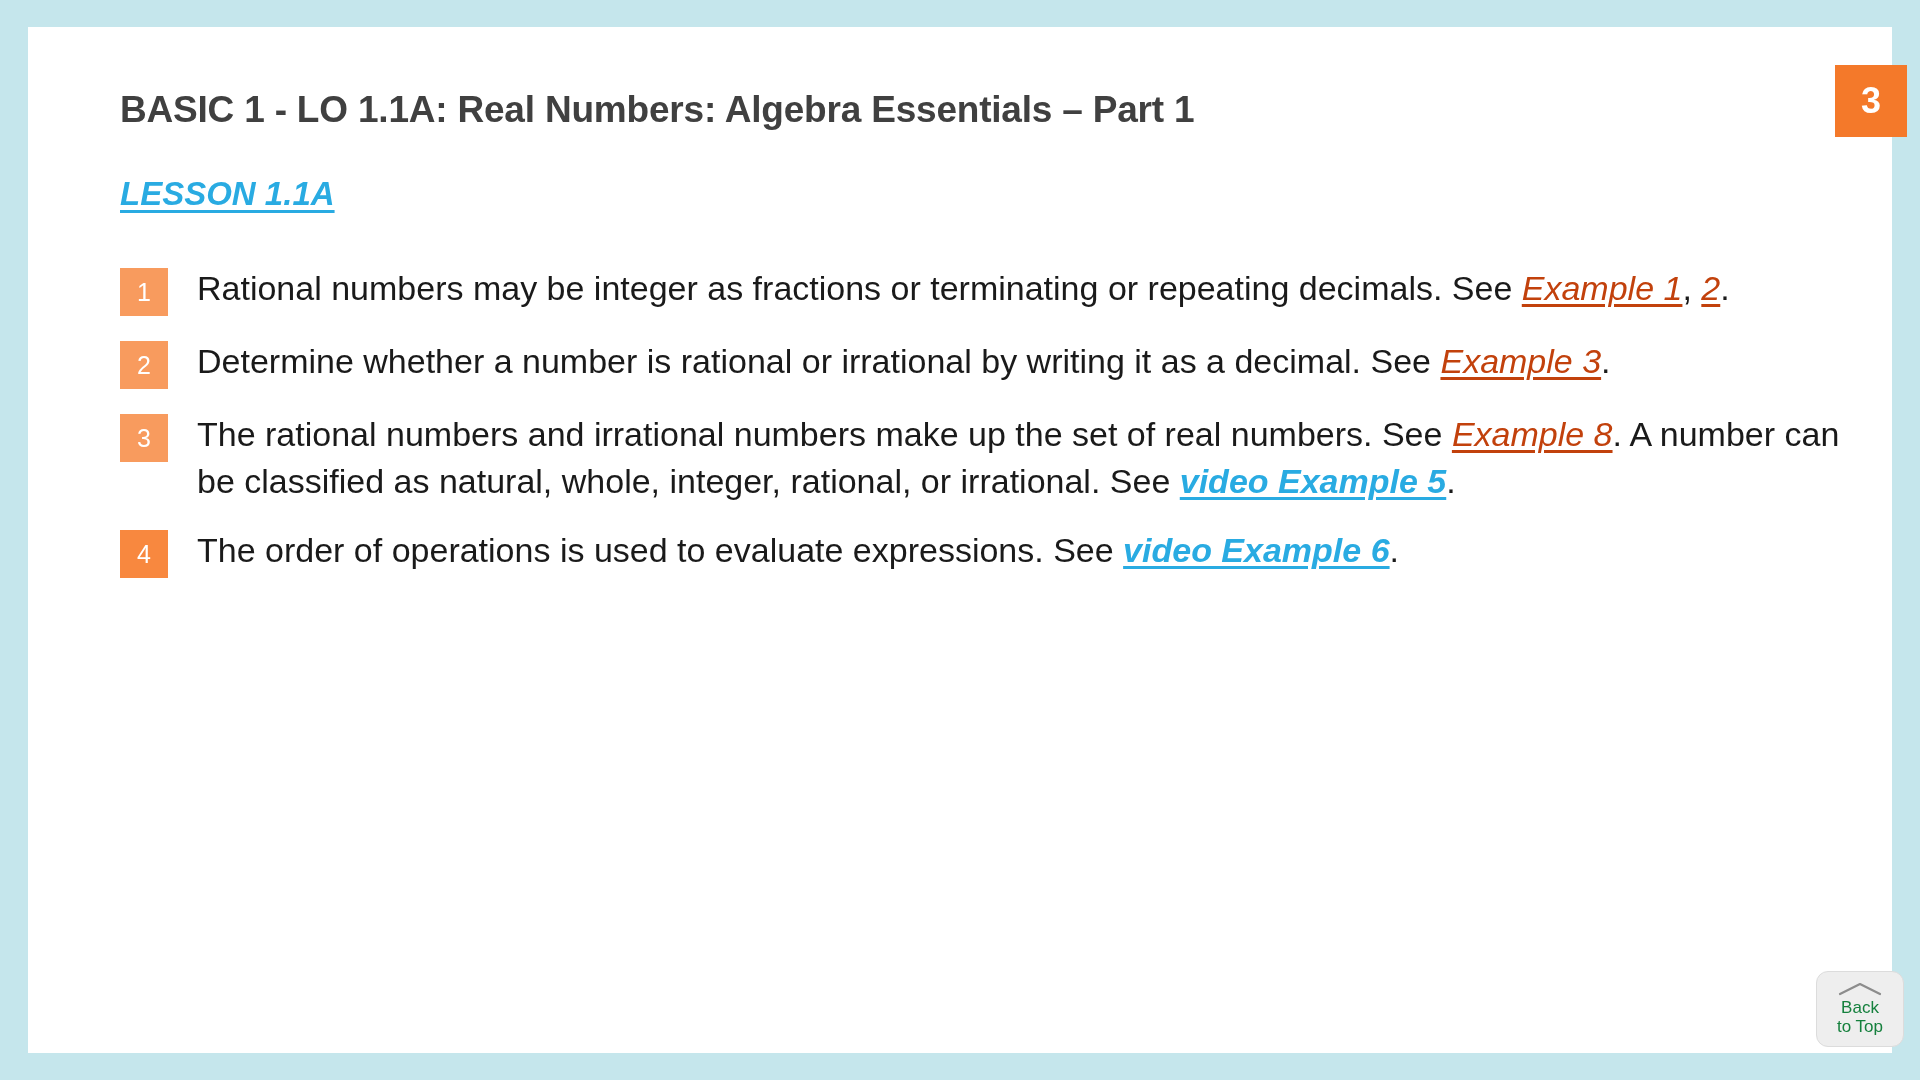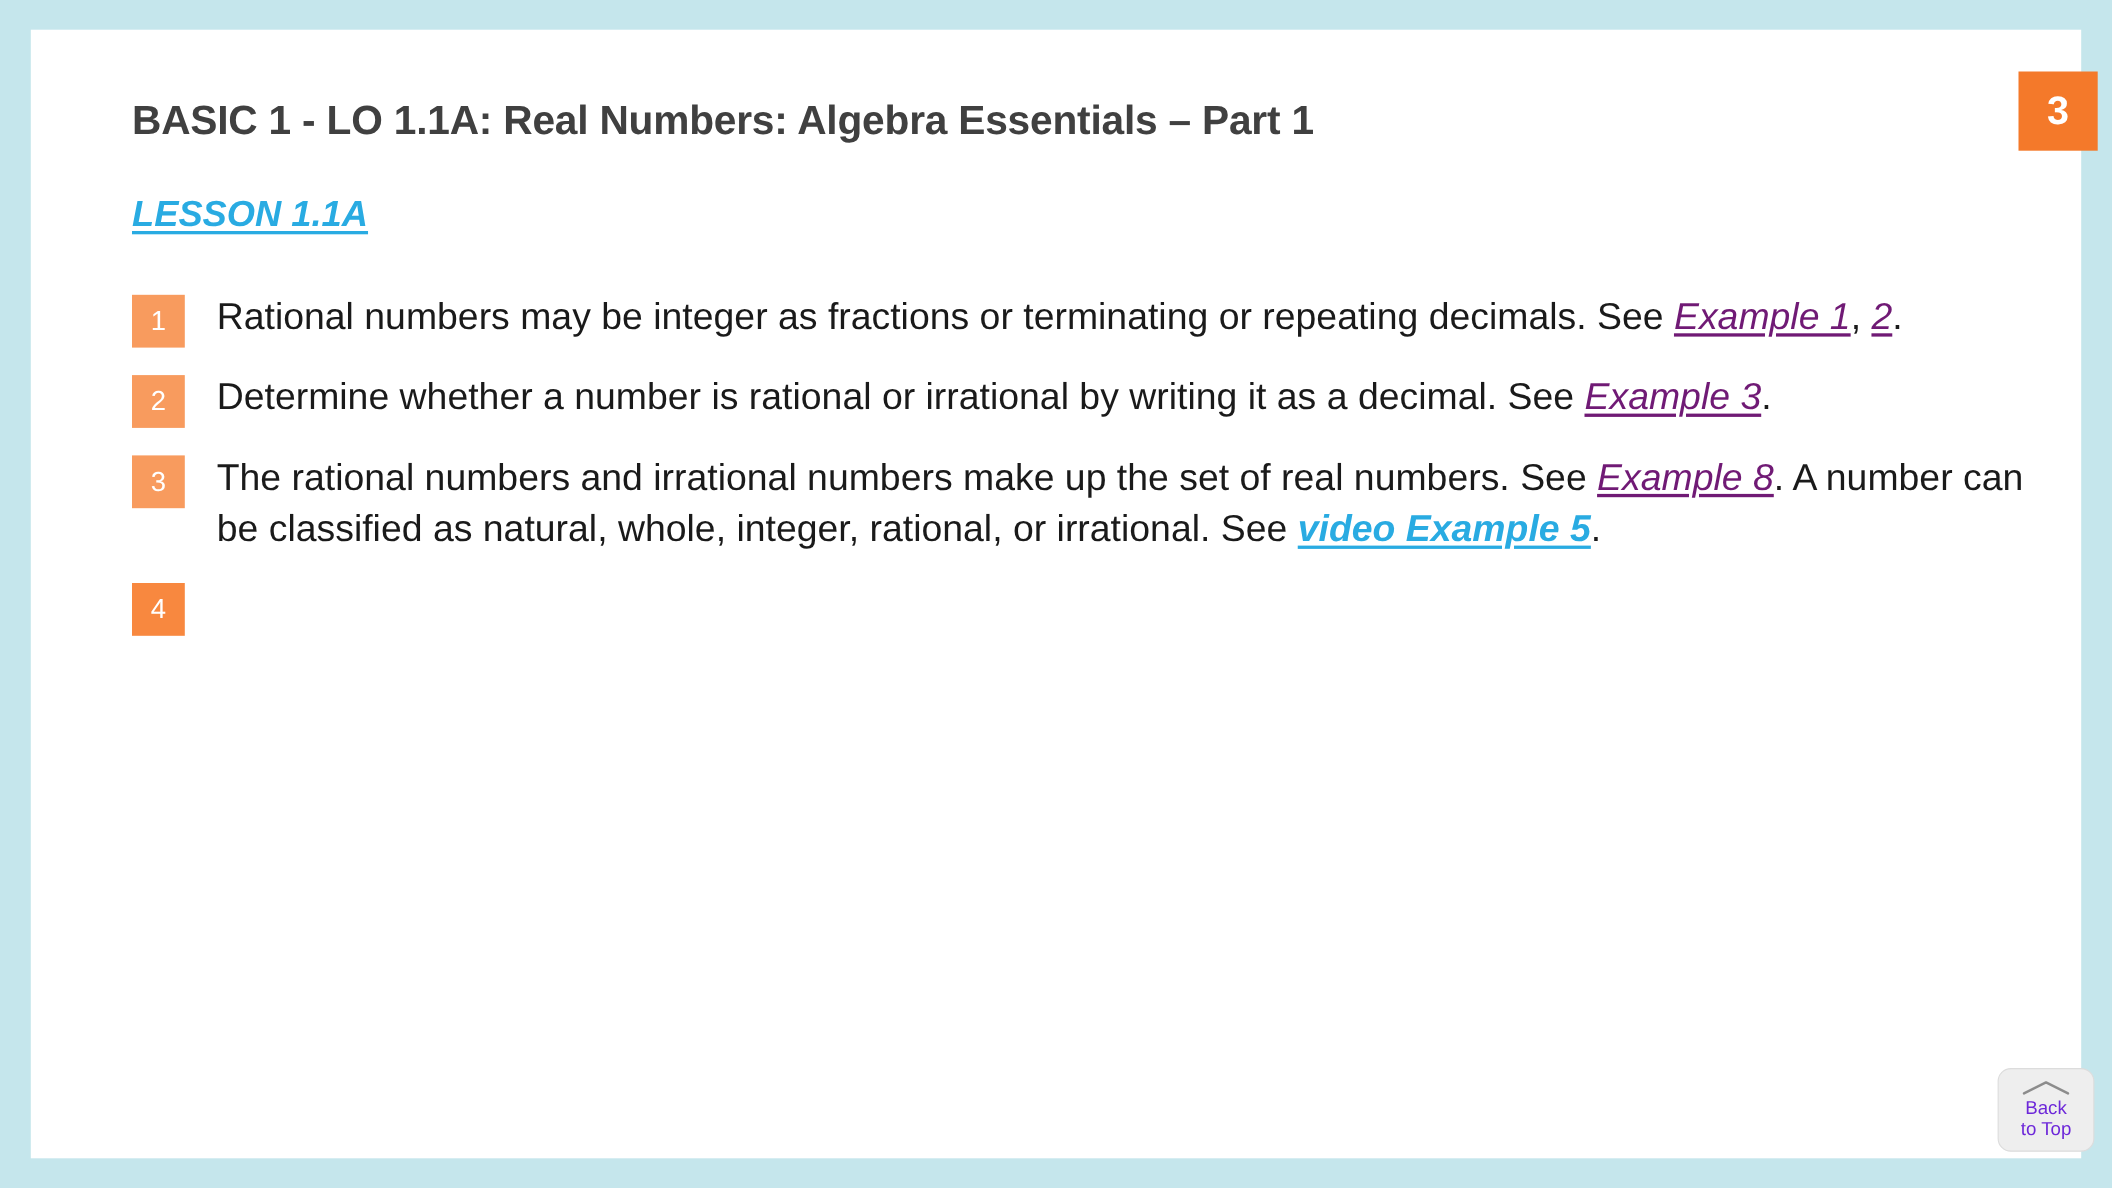--- a/index.html
+++ b/index.html
@@ -118,21 +118,21 @@
   }
 
   
   .lk {
     font-style: italic;
     text-decoration: underline;
     text-decoration-thickness: 2.5px;
     text-underline-offset: 4px;
     cursor: pointer;
   }
-  .lk-orange { color: #701a75; }
+  .lk-orange { color: #c2410c; }
   .lk-blue   { color: #29abe2; font-weight: bold; }
 
   
   .back-to-top {
     position: absolute;
     left: 1788px;
     top: 944px;
     width: 88px;
     height: 76px;
     background: #eeeeee;
@@ -145,21 +145,21 @@
     cursor: pointer;
     box-sizing: border-box;
   }
   .back-to-top .chev {
     display: block;
     line-height: 0;
     margin-bottom: 2px;
   }
   .back-to-top .btt-label {
     font-size: 17px;
-    color: #6d28d9;
+    color: #15803d;
     text-align: center;
     line-height: 19px;
     font-family: "Liberation Sans", sans-serif;
     white-space: pre-line;
   }
 </style>
 </head>
 <body>
 
 <div class="slide-frame">
@@ -179,20 +179,21 @@
         <div class="bullet-row">
           <div class="bullet-badge">2</div>
           <div class="bullet-text"><span>Determine whether a number is rational or irrational by writing it as a decimal. See </span><a class="lk lk-orange">Example 3</a><span>.</span></div>
         </div>
         <div class="bullet-row">
           <div class="bullet-badge">3</div>
           <div class="bullet-text"><span>The rational numbers and irrational numbers make up the set of real numbers. See </span><a class="lk lk-orange">Example 8</a><span>. A number can be classified as natural, whole, integer, rational, or irrational. See </span><a class="lk lk-blue">video Example 5</a><span>.</span></div>
         </div>
         <div class="bullet-row">
           <div class="bullet-badge strong">4</div>
+          <div class="bullet-text"><span>The order of operations is used to evaluate expressions. See </span><a class="lk lk-blue">video Example 6</a><span>.</span></div>
         </div>
       </div>
 
     <div class="back-to-top">
       <span class="chev">
         <svg width="44" height="14" viewBox="0 0 44 14" aria-hidden="true">
           <polyline points="2,12 22,2 42,12" fill="none" stroke="#8c8c8c" stroke-width="2.2" stroke-linecap="round" stroke-linejoin="round"></polyline>
         </svg>
       </span>
       <span class="btt-label">Back

